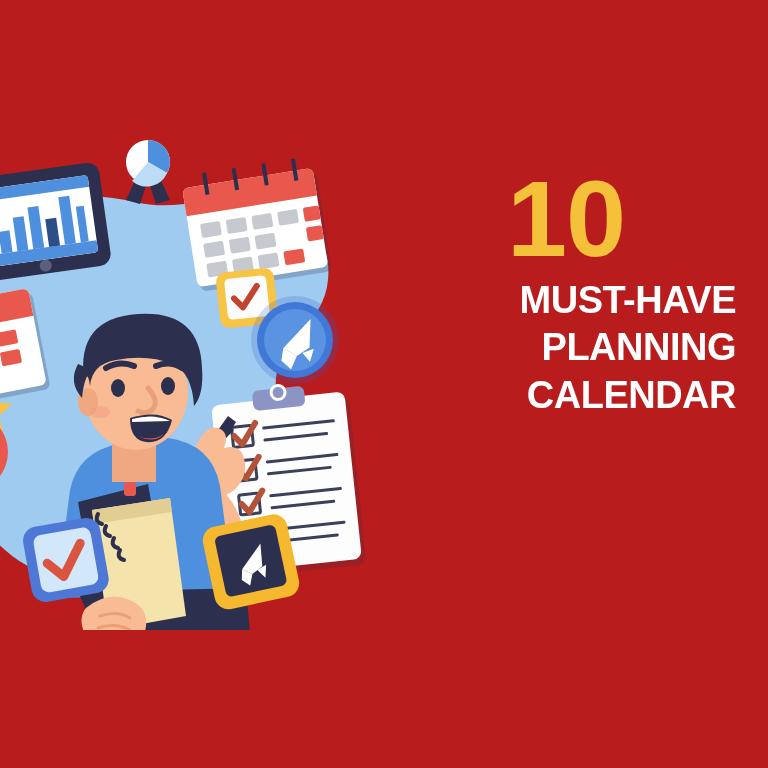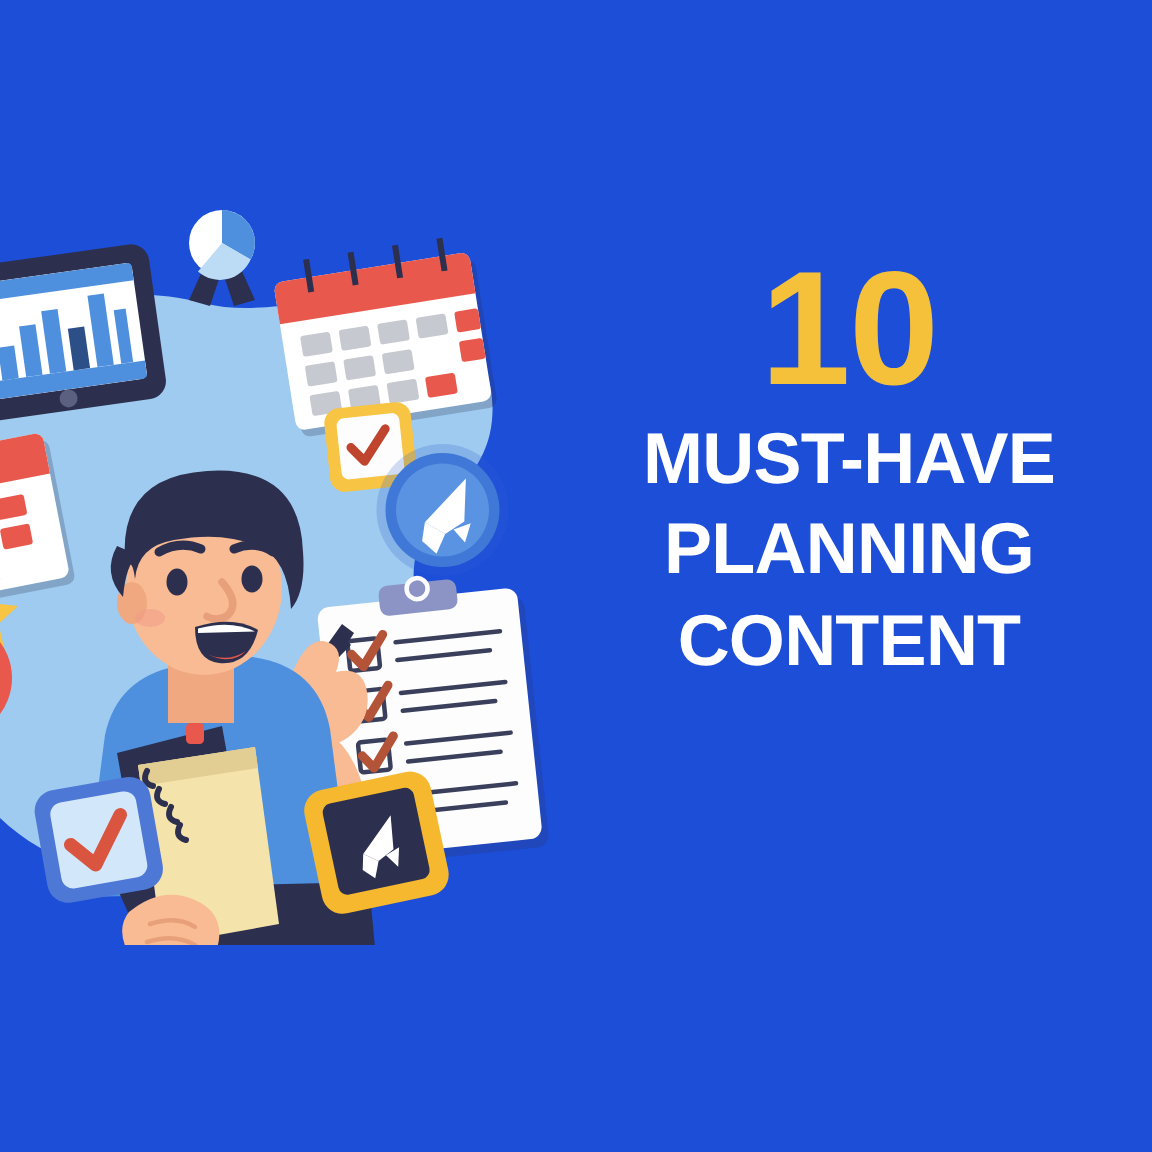--- a/index.html
+++ b/index.html
@@ -5,21 +5,21 @@
 <style>
   * { margin:0; padding:0; box-sizing:border-box; }
   html, body {
     width:768px; height:768px;
     overflow:hidden;
     font-family:"Liberation Sans", sans-serif;
   }
   #poster {
     position:relative;
     width:768px; height:768px;
-    background:#1d4ed8;
+    background:#b91c1c;
     overflow:hidden;
   }
 
   
   #illustration {
     position:absolute;
     left:-40px; top:130px;
     width:440px; height:500px;
   }
   #illustration svg { display:block; width:100%; height:100%; }
@@ -35,26 +35,27 @@
     font-size:108px;
     font-weight:bold;
     line-height:0.95;
     color:#f5c13a;
     letter-spacing:-1px;
     display:block;
     margin-bottom:6px;
   }
   .headline-line {
     display:block;
-    font-size:48px;
+    font-size:38px;
     font-weight:bold;
     line-height:1.26;
     color:#ffffff;
     letter-spacing:-0.5px;
     white-space:nowrap;
+    text-align:right;
   }
 </style>
 </head>
 <body>
 
 <div id="poster">
 
   <div id="illustration">
     <svg viewBox="0 0 440 500" xmlns="http://www.w3.org/2000/svg">
       <defs>
@@ -294,16 +295,16 @@
           <path d="M294 442 L304 440 L299 452 Z" fill="#ffffff"></path>
         </g>
       </g>
     </svg>
   </div>
 
   <div id="headline">
     <span id="eyebrow-number">10</span>
     <span class="headline-line">MUST-HAVE</span>
     <span class="headline-line">PLANNING</span>
-    <span class="headline-line">CONTENT</span>
+    <span class="headline-line">CALENDAR</span>
   </div>
 
 </div>
 
 </body></html>

